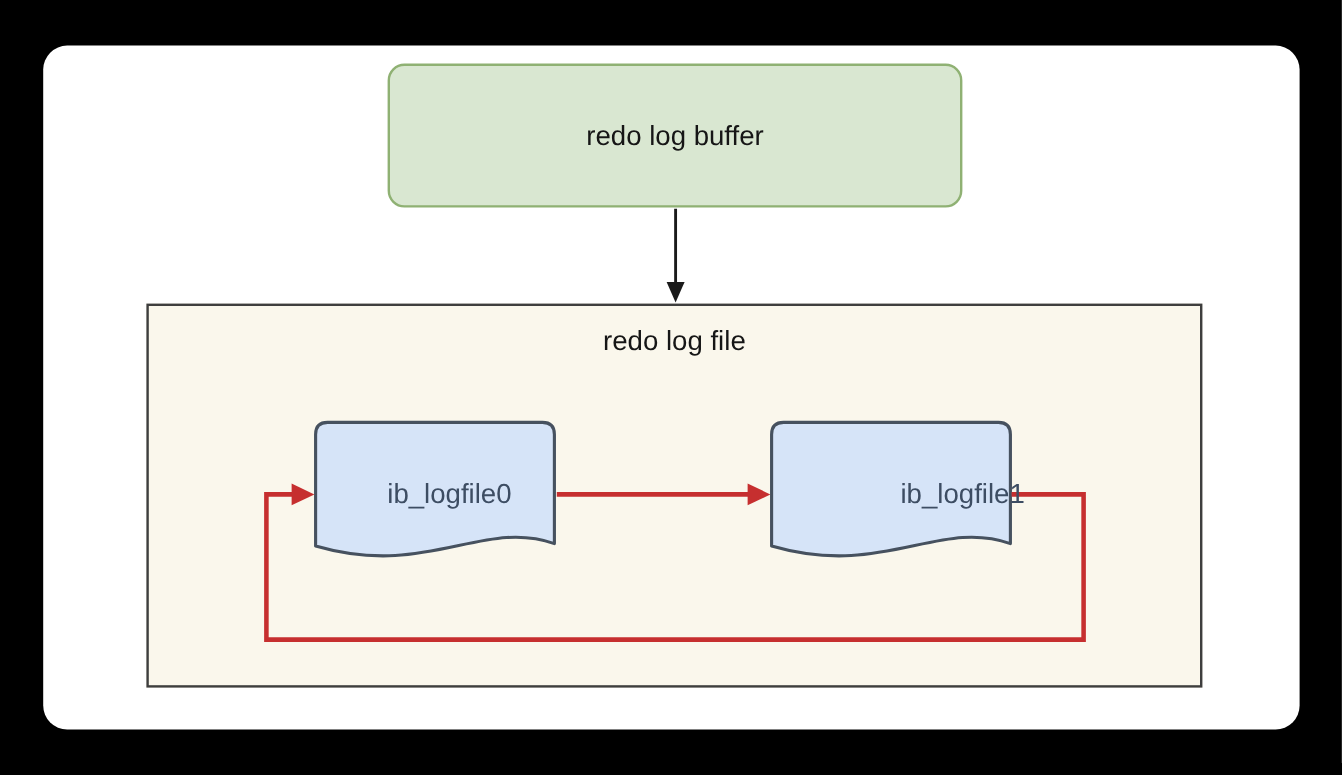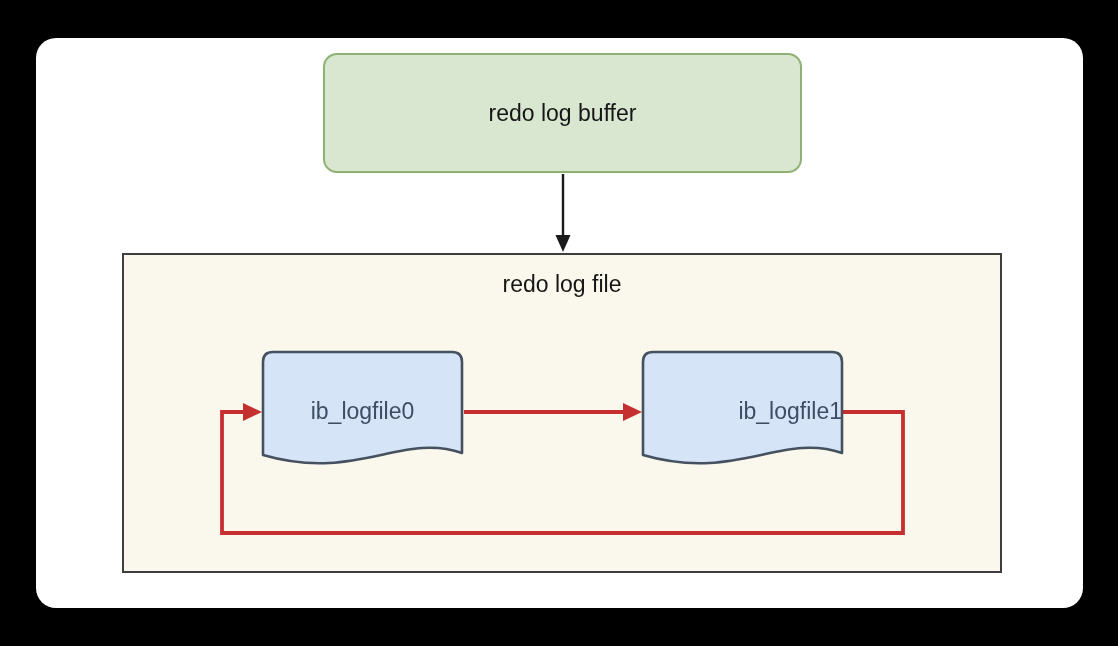--- a/index.html
+++ b/index.html
@@ -55,20 +55,21 @@
   .doc-label {
     position: absolute;
     width: 199px;
     height: 30px;
     display: flex;
     align-items: center;
     justify-content: center;
     font-size: 23px;
     color: var(--doc-text, #3d4d63);
     z-index: 3;
+    padding-left: 12px;
   }
   .doc-label.doc0 { left: 227px; top: 358px; }
   .doc-label.doc1 { left: 607px; top: 358px; justify-content: flex-end; }
   svg.overlay {
     position: absolute;
     left: 0;
     top: 0;
     width: 1047px;
     height: 570px;
     z-index: 2;

